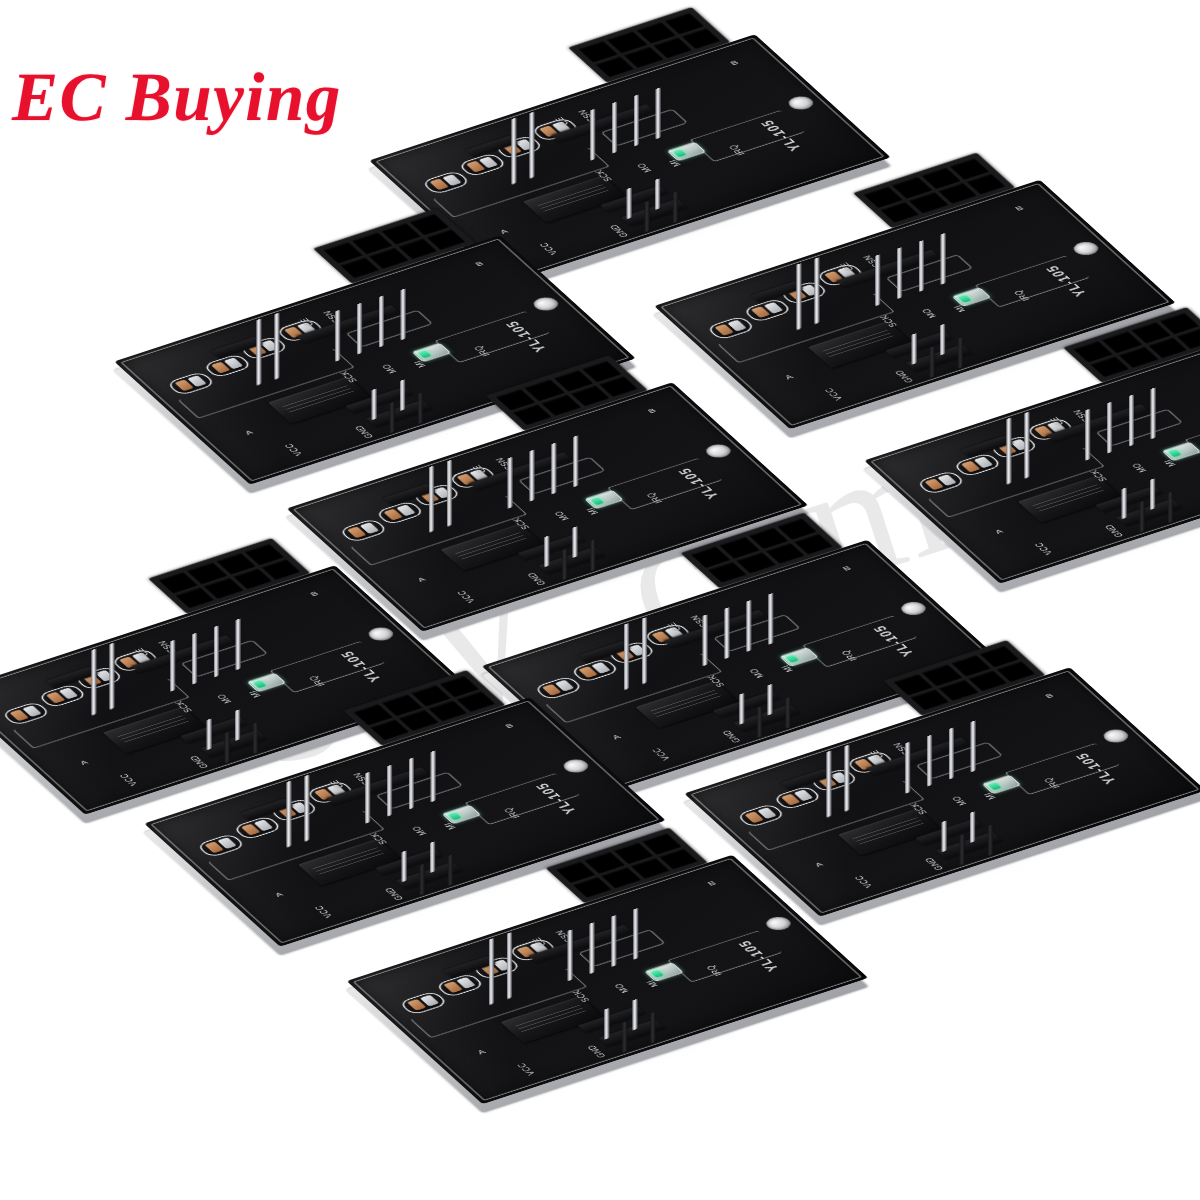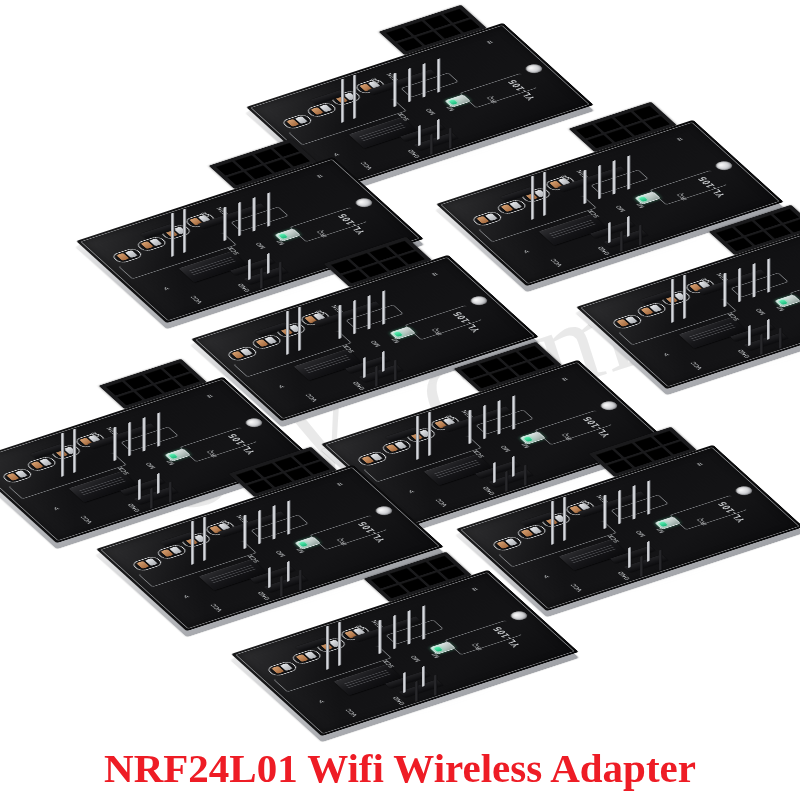--- a/index.html
+++ b/index.html
@@ -230,20 +230,21 @@
     border-radius:3px;
   }
 </style>
 </head>
 <body>
 
 <div id="stage">
 
   <div class="watermark">buy .com</div>
 
+  <div class="brand">EC Buying</div>
 
   <div id="modules-layer">
       <div class="module" style="left: 270px; top: 18px; z-index: 10;">
     <div class="board-wrap">
       <div class="shadow"></div>
       <div class="pcb-edge"></div>
       <div class="pcb">
         <div class="silk-frame"></div>
 
         <div class="hole h-right"></div>
@@ -1141,15 +1142,14 @@
           <s></s>
           <s></s>
           <s></s>
         </div>
       </div>
 
     </div>
   </div>
     </div>
 
-  <div class="caption">NRF24L01 Wifi Wireless Adapter</div>
 
 </div>
 
 </body></html>

